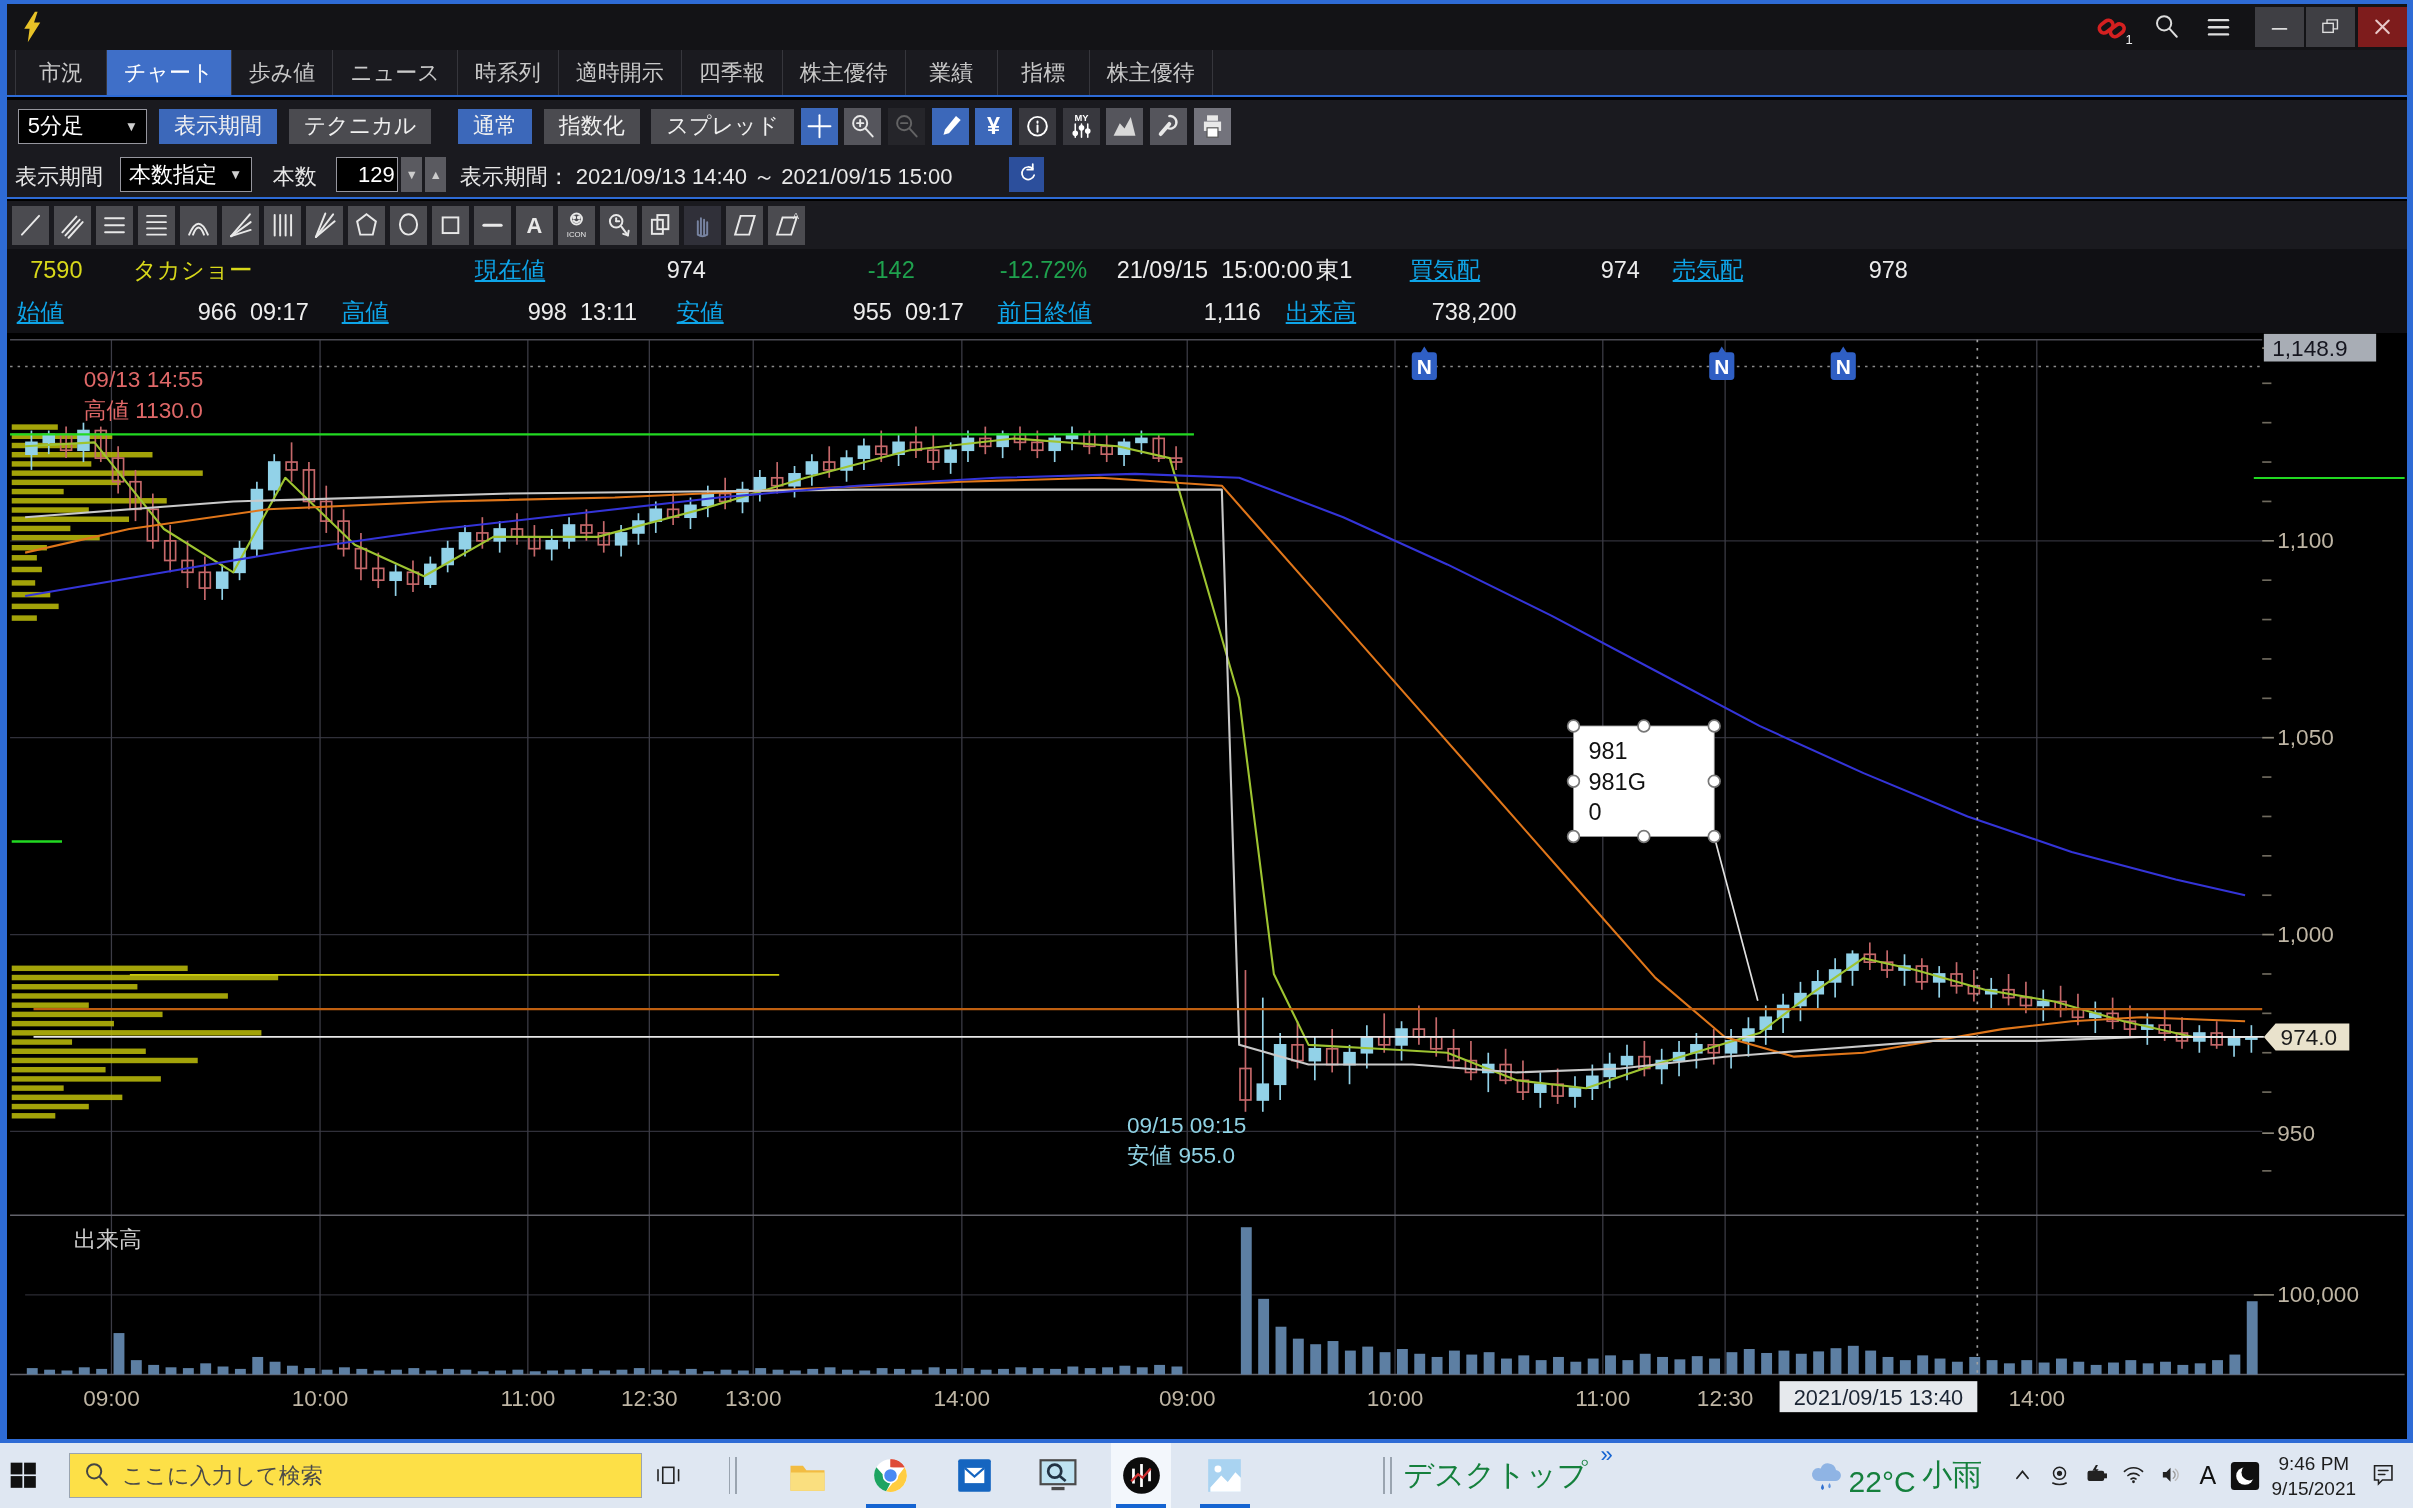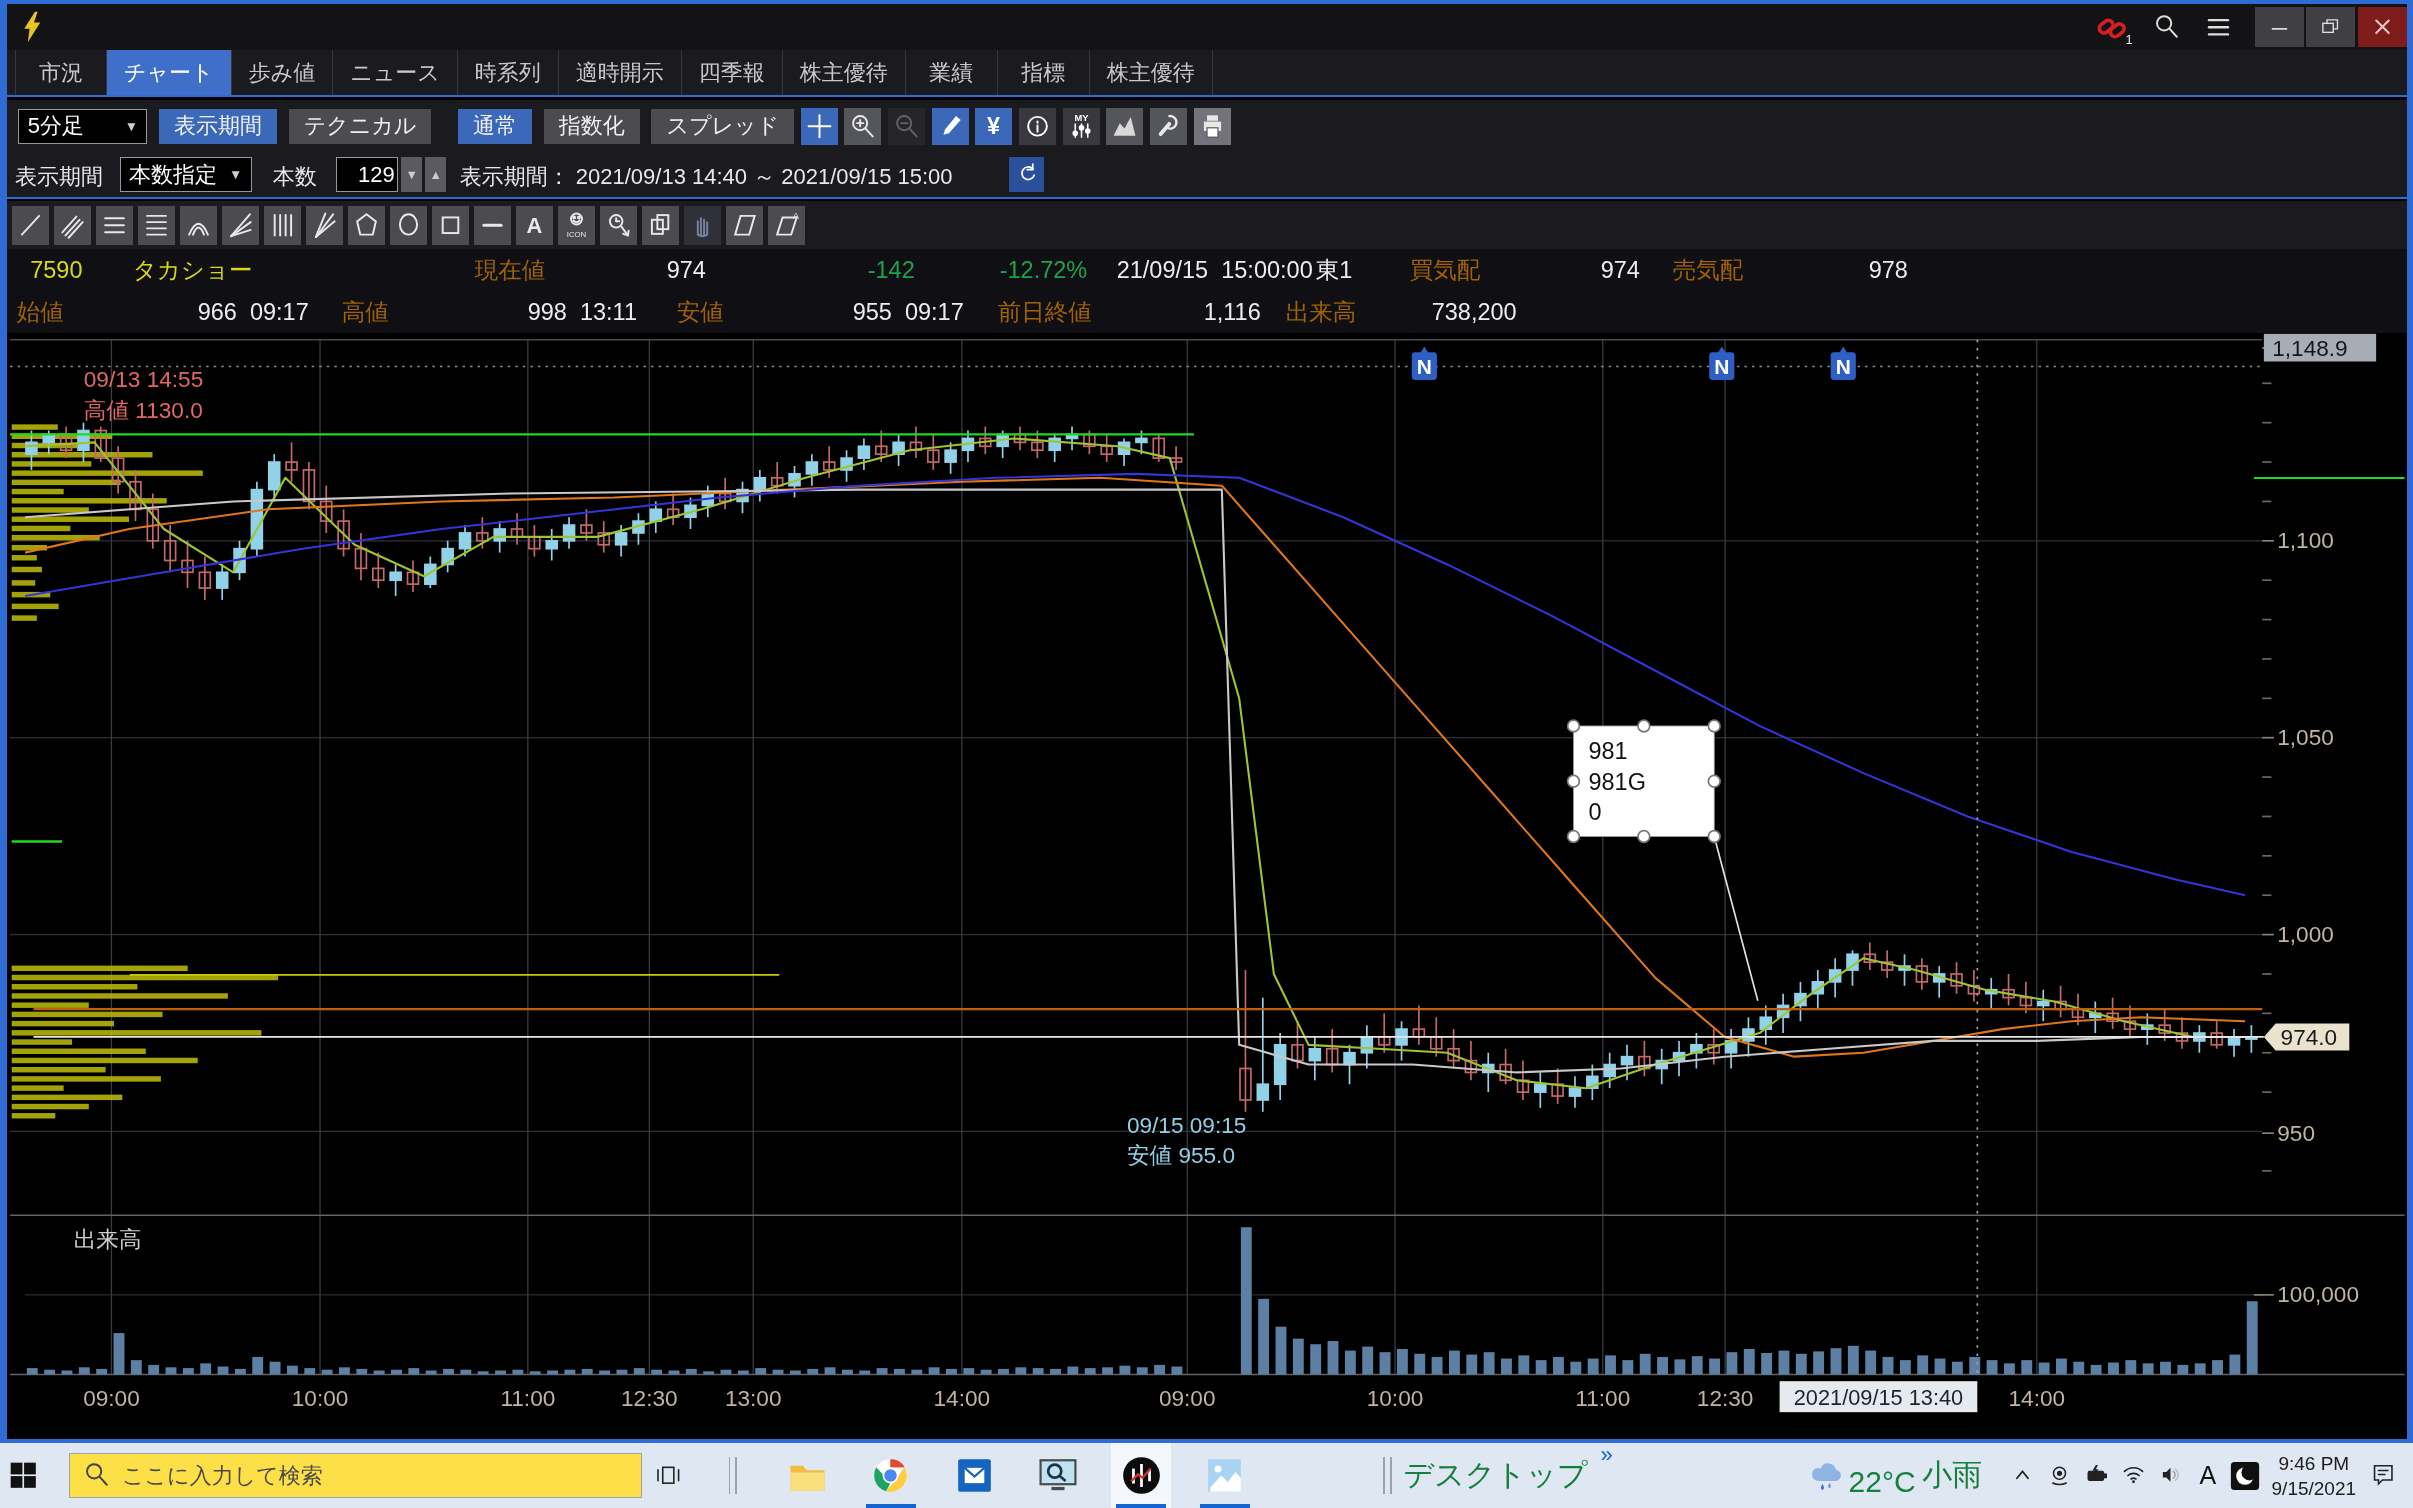--- a/index.html
+++ b/index.html
@@ -49,21 +49,21 @@
   .tool.dim{background:#3a3a44;opacity:.7;}
   .numin{background:#000;border:0.8px solid #96969e;color:#fff;font-size:22px;height:35px;width:62px;
          display:flex;align-items:center;justify-content:flex-end;padding-right:2px;}
   .spin{width:21px;height:35px;background:#5a5a60;color:#ccc;font-size:12.6px;display:flex;
         align-items:center;justify-content:center;margin-left:2.5px;}
   .abs{position:absolute;}
   
   .quote1,.quote2{position:absolute;left:6.7px;width:2400px;height:42px;background:#101014;font-size:23.5px;}
   .quote1{top:249px;} .quote2{top:291px;}
   .qspan{position:absolute;top:0;height:42px;display:flex;align-items:center;white-space:pre;}
-  .q-y{color:#d8d81a;} .q-t{color:#a16207;} .q-w{color:#ededed;} .q-g{color:#1fa24e;}
+  .q-y{color:#d8d81a;} .q-t{color:#0ea5e9;text-decoration:underline;} .q-w{color:#ededed;} .q-g{color:#1fa24e;}
   
   .chartwrap{position:absolute;left:0;top:333px;width:2413px;height:1106px;background:#000;}
   svg{display:block;}
   svg text{font-family:"Liberation Sans","DejaVu Sans",sans-serif;}
   
   .taskbar{position:absolute;left:0;top:1443px;width:2413px;height:65px;background:#dfe7f2;
            display:flex;align-items:center;z-index:60;}
   .tk-start{width:47px;height:65px;display:flex;align-items:center;justify-content:center;}
   .tk-search{width:573px;height:45px;background:#fde047;border:0.8px solid #9aa4b0;display:flex;
              align-items:center;margin-left:22px;color:#4a4a4a;font-size:22px;}

